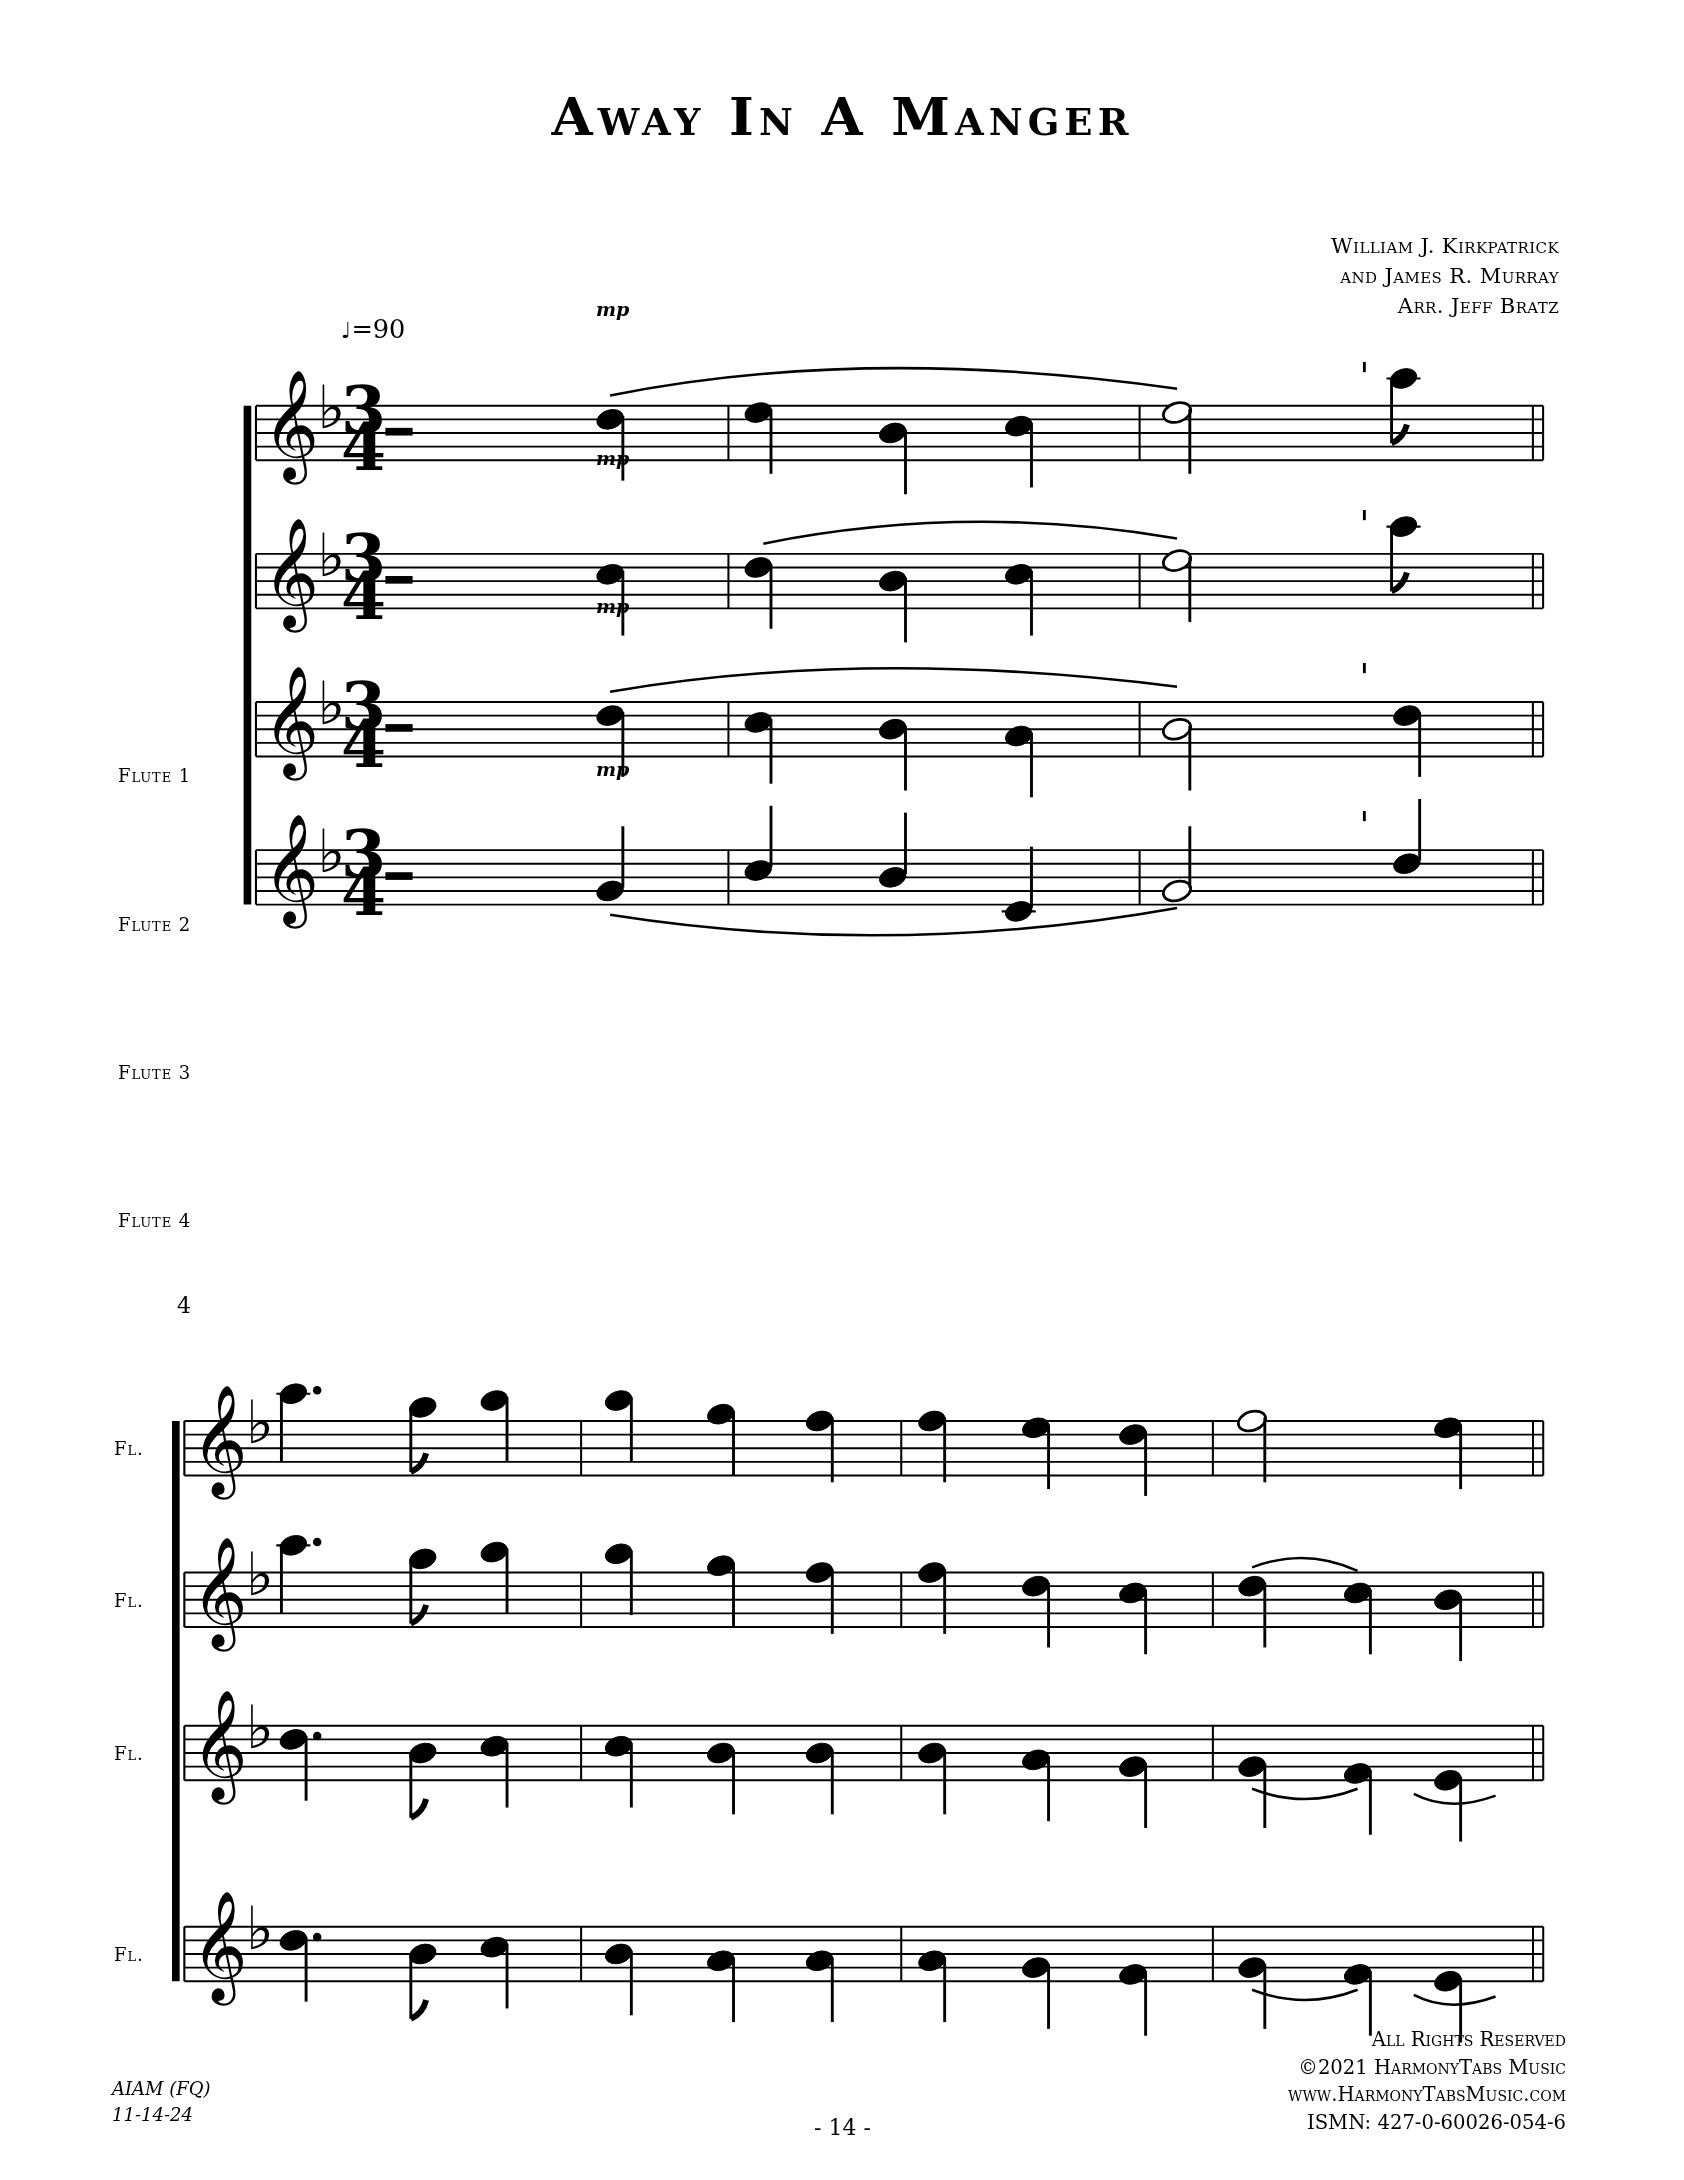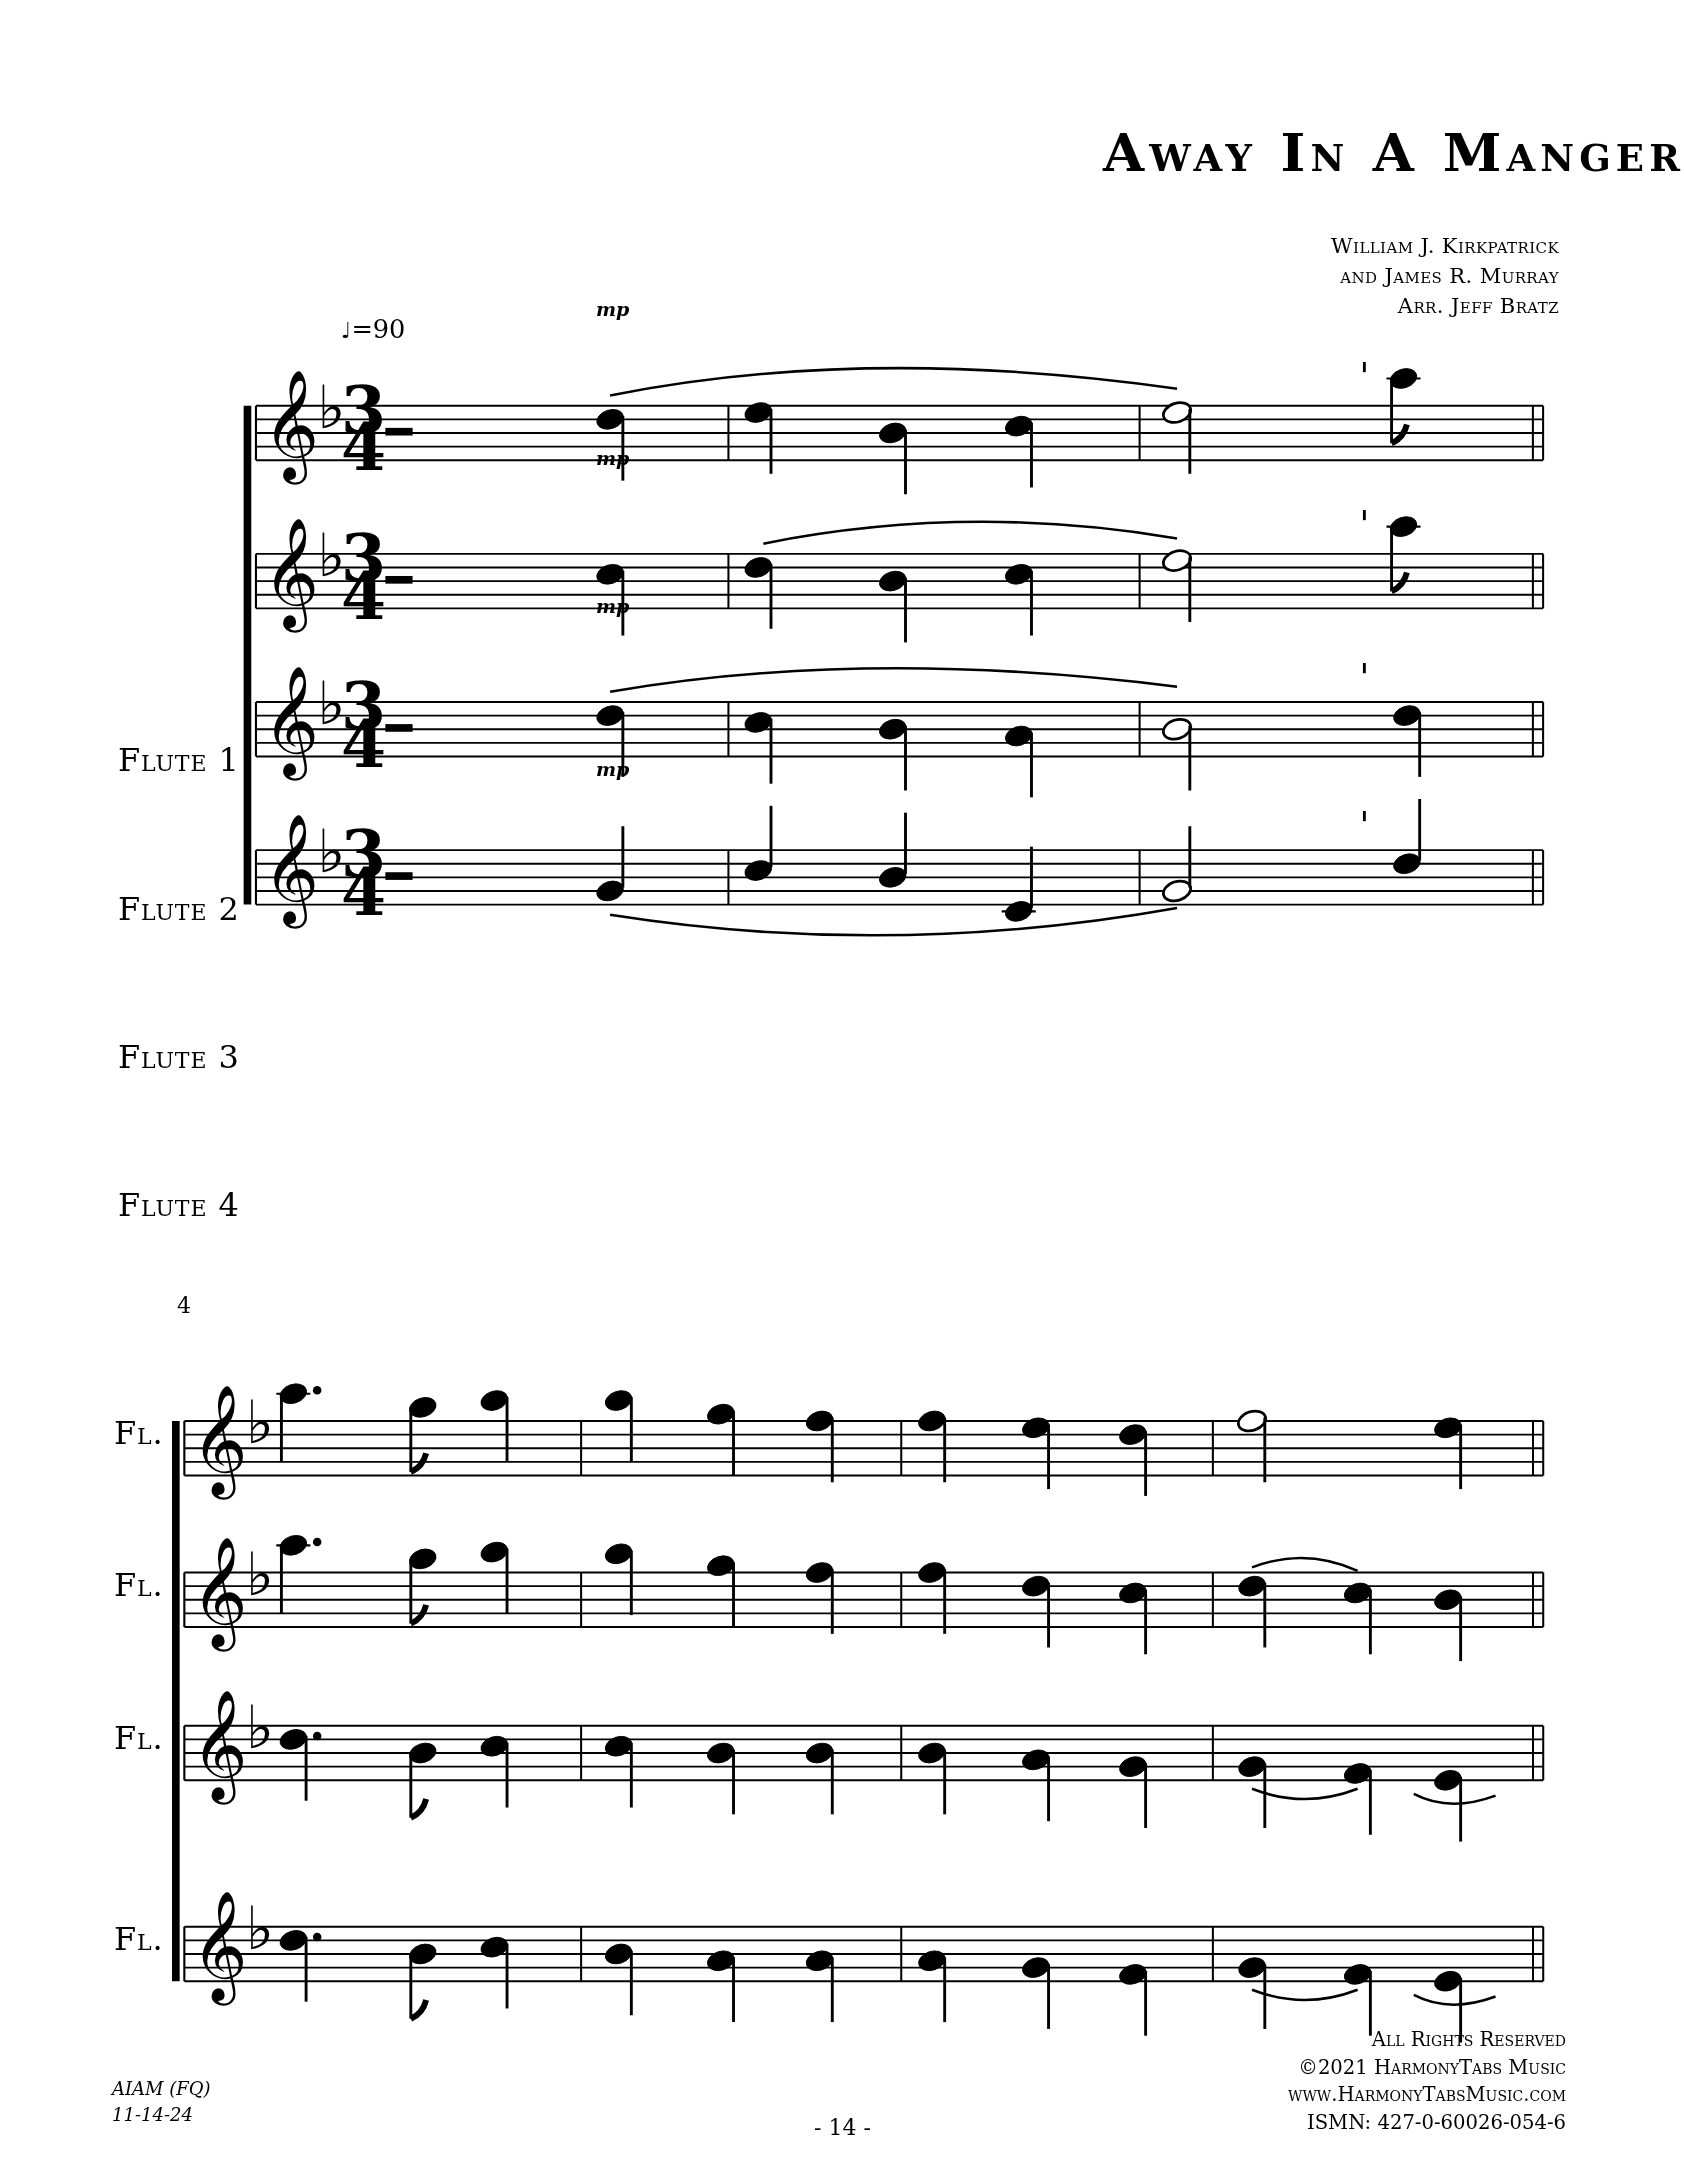--- a/index.html
+++ b/index.html
@@ -13,27 +13,26 @@
     position: relative;
     font-family: "Liberation Serif", serif;
     color: #000000;
     overflow: hidden;
   }
 
   
   .title {
     position: absolute;
     top: 85px; left: 0; width: 100%;
-    text-align: right;
+    text-align: center;
     font-family: "DejaVu Serif", serif;
     font-weight: bold;
     font-size: 53px;
     letter-spacing: 5.1px;
     font-variant: small-caps;
-    margin-top: 36px;
   }
   .credits {
     position: absolute;
     top: 232px;
     right: 126px;
     text-align: right;
     font-family: "DejaVu Serif", serif;
     font-variant: small-caps;
     font-size: 21px;
     line-height: 1.42;
@@ -74,23 +73,24 @@
 
   
   .system { position: absolute; }
   #system-1 { top: 324px; left: 0; width: 1685px; height: 664px; }
   #system-2 { top: 1312px; left: 0; width: 1685px; height: 596px; }
 
   .staff-label {
     position: absolute;
     font-family: "DejaVu Serif", serif;
     font-variant: small-caps;
-    font-size: 32px;
+    font-size: 18px;
     letter-spacing: 0.9px;
     white-space: nowrap;
+    margin-top: 24px;
   }
   .tempo {
     position: absolute;
     font-family: "DejaVu Serif", serif;
     font-size: 25.6px;
     white-space: nowrap;
   }
   .measure-number {
     position: absolute;
     font-family: "DejaVu Serif", serif;

